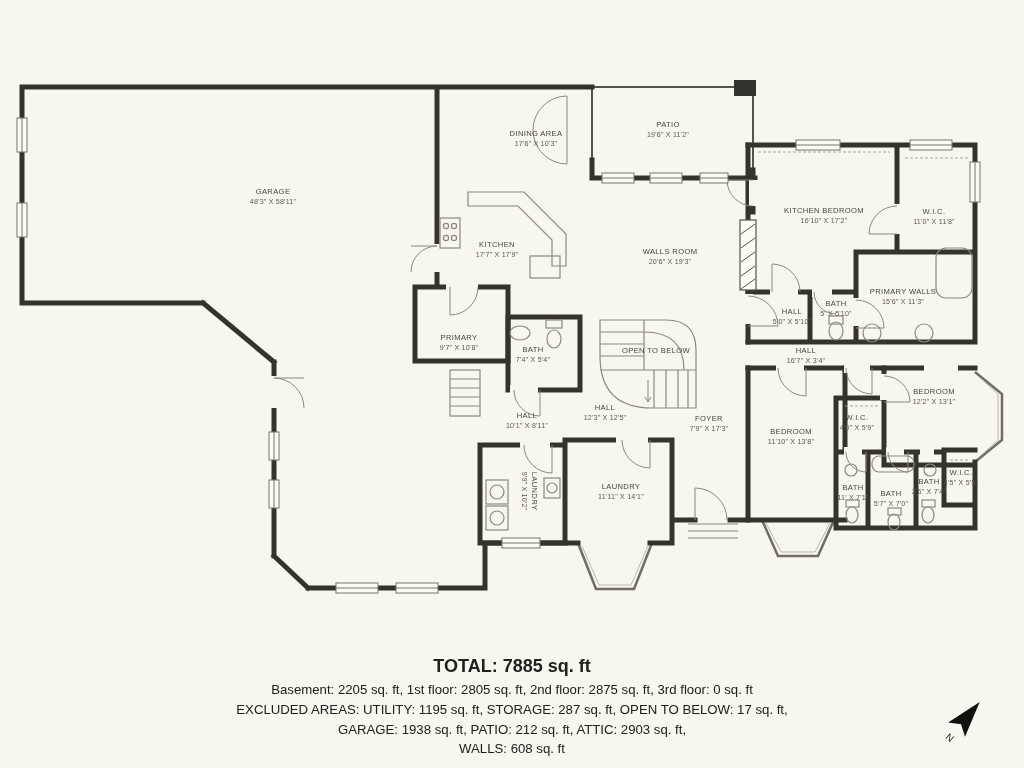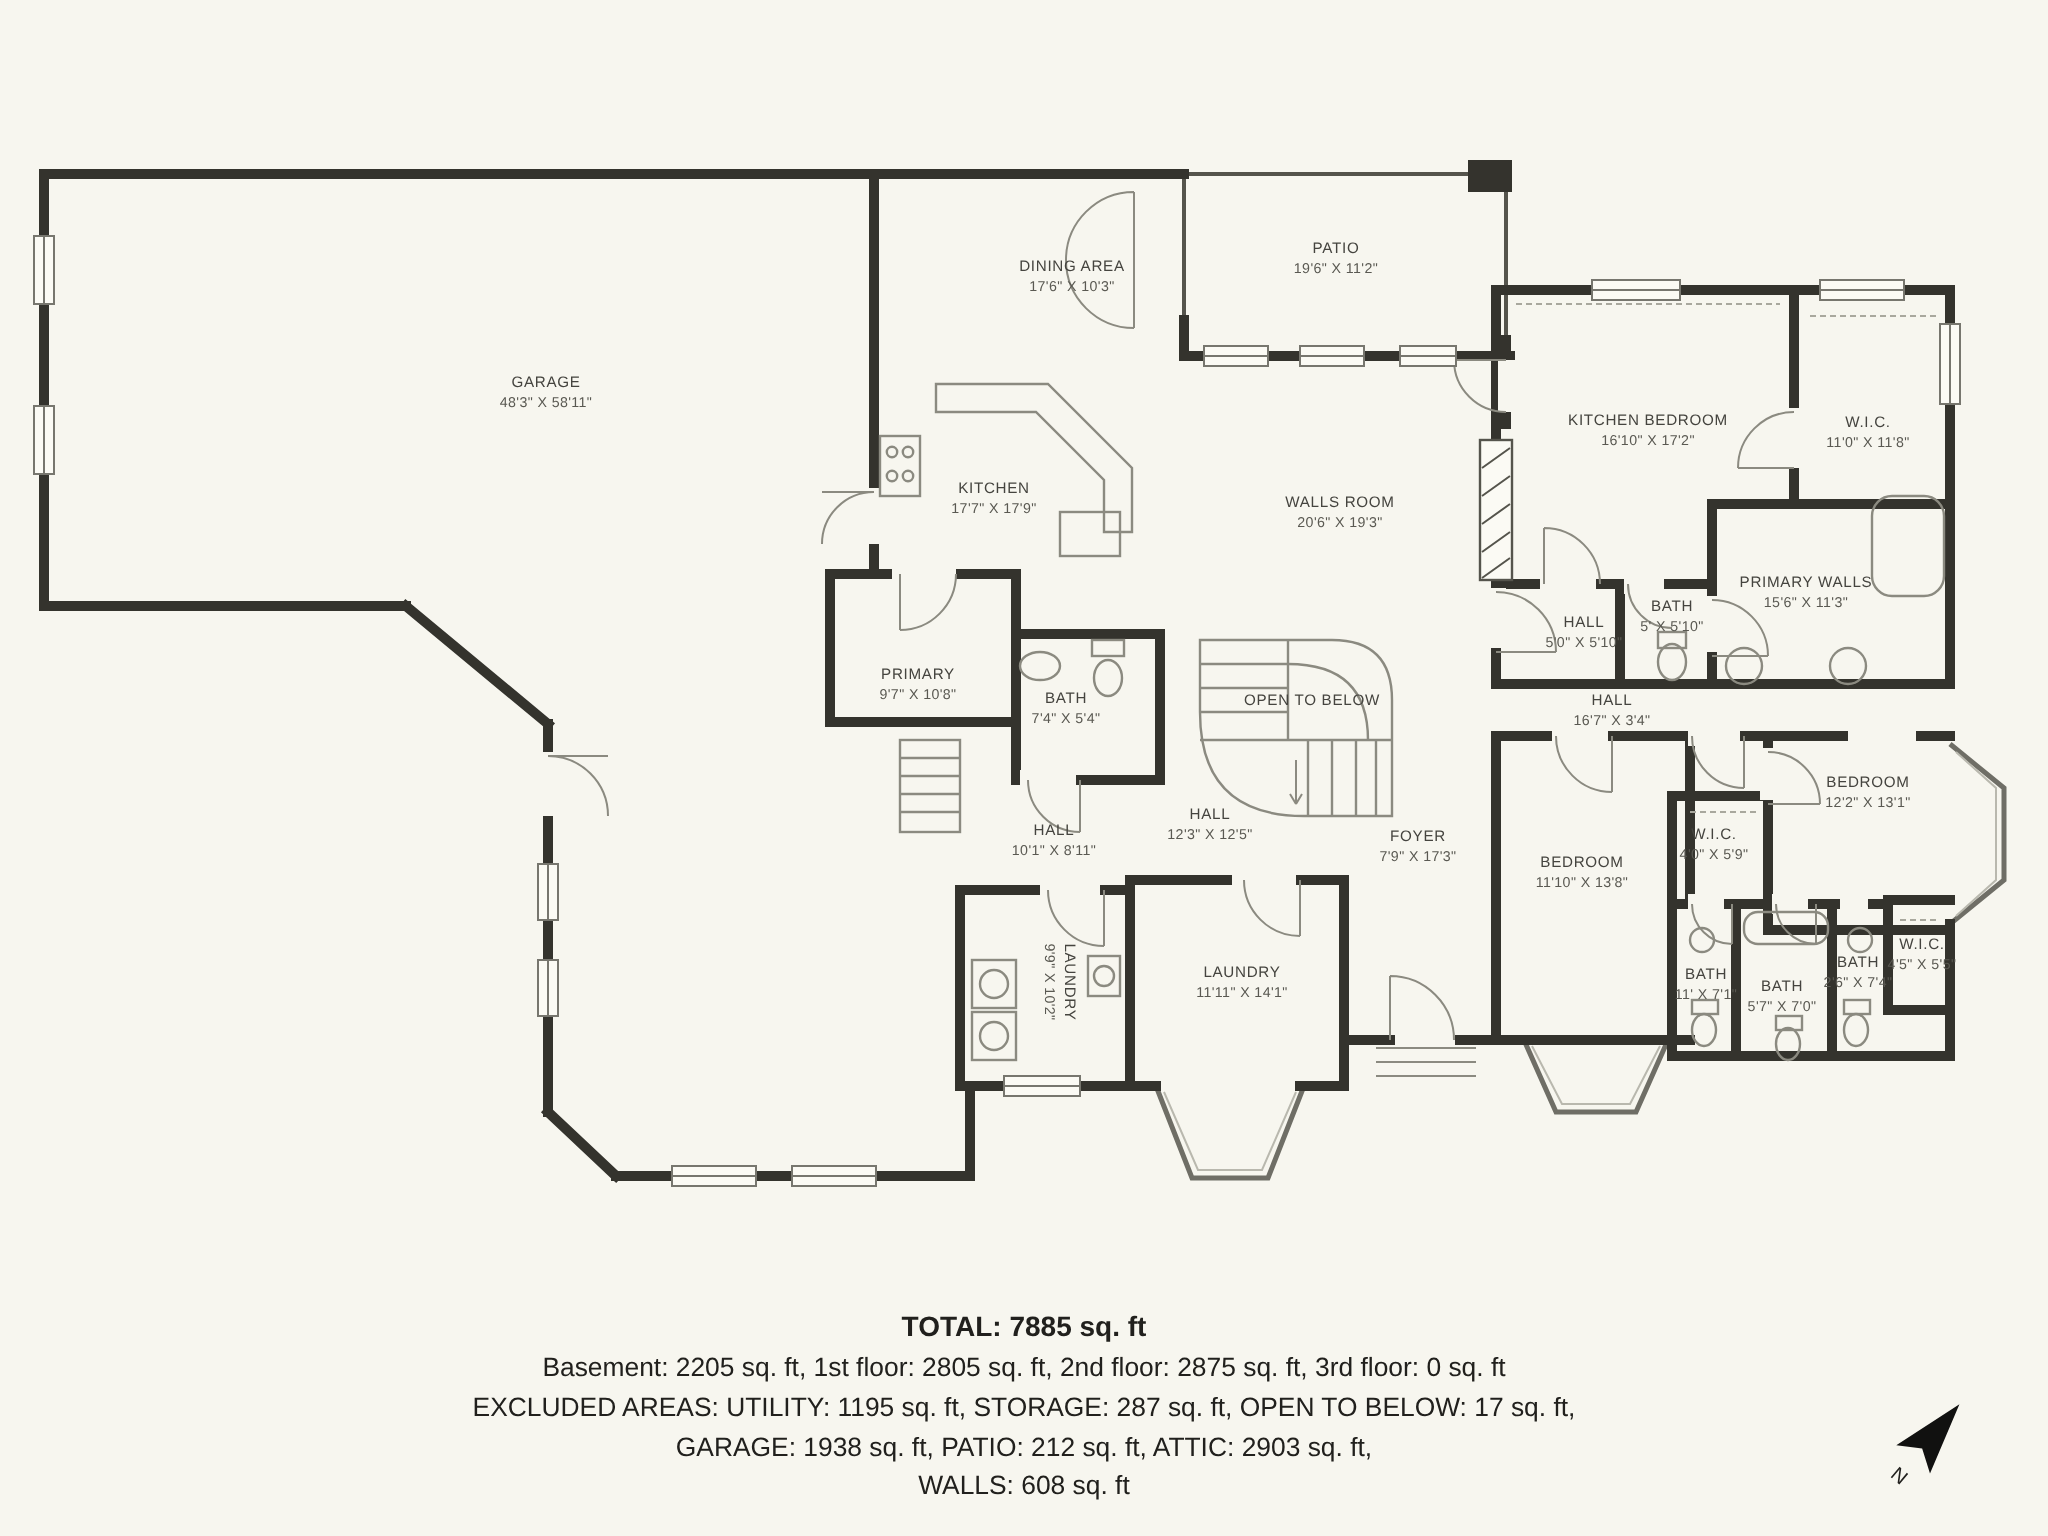--- a/index.html
+++ b/index.html
@@ -6,21 +6,21 @@
   .canvas{position:relative;width:1024px;height:768px;background:#f7f6ef;
           font-family:"Liberation Sans",sans-serif;overflow:hidden;}
   svg.plan{position:absolute;left:0;top:0;}
   .room-label{position:absolute;transform:translate(-50%,-50%);text-align:center;
               color:#45443f;white-space:nowrap;line-height:1.4;pointer-events:none;}
   .room-label.rot90{transform:translate(-50%,-50%) rotate(90deg);}
   .rname{display:block;font-size:7.6px;letter-spacing:.35px;}
   .rdims{display:block;font-size:7.1px;color:#5a5952;letter-spacing:.2px;}
   .footer{position:absolute;left:0;right:0;top:653px;text-align:center;
           color:#21201d;font-size:13.2px;line-height:1.5;}
-  .footer .total{font-weight:bold;font-size:14px;}
+  .footer .total{font-weight:bold;font-size:18px;}
 </style>
 </head>
 <body>
 
 <div class="canvas">
 
   <svg class="plan" width="1024" height="768" viewBox="0 0 1024 768">
 
     <g fill="none" stroke="#55544c" stroke-width="2">
       <path d="M592,87 H753 V178 M592,87 V178"></path>

